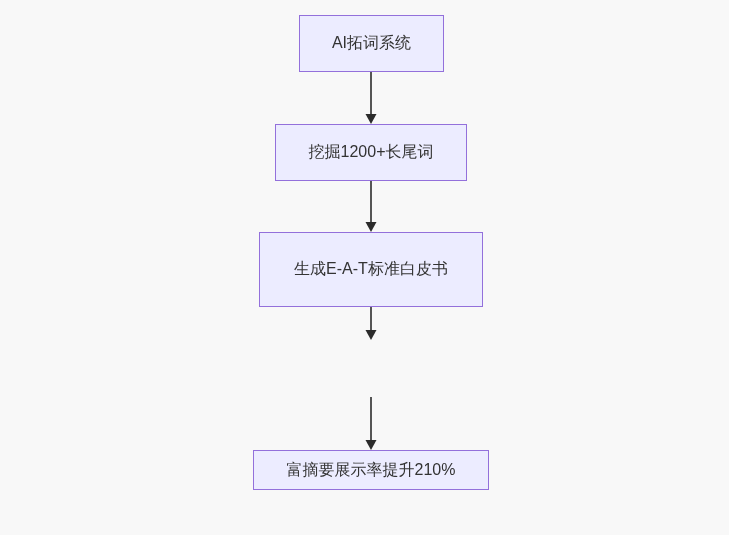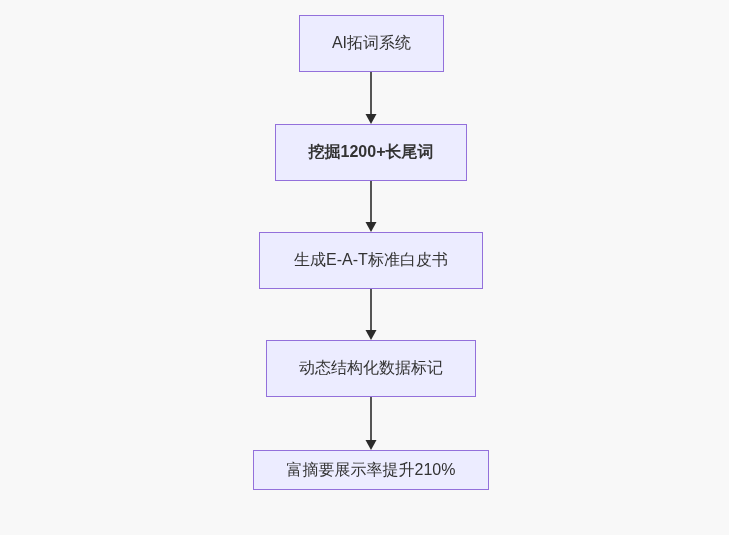--- a/index.html
+++ b/index.html
@@ -22,22 +22,22 @@
     border: 1px solid var(--node-border, #9370DB);
     color: var(--text, #333333);
     font-size: 16px;
     display: flex;
     align-items: center;
     justify-content: center;
     text-align: center;
     white-space: nowrap;
   }
   .node-a { left: 299px; top: 15px;  width: 145px; height: 57px; }
-  .node-b { left: 275px; top: 124px; width: 192px; height: 57px; font-weight: bold; }
-  .node-c { left: 259px; top: 232px; width: 224px; height: 57px; justify-content: center; }
+  .node-b { left: 275px; top: 124px; width: 192px; height: 57px; }
+  .node-c { left: 259px; top: 232px; width: 224px; height: 75px; justify-content: center; }
   .node-d { left: 266px; top: 340px; width: 210px; height: 57px; }
   .node-e { left: 253px; top: 450px; width: 236px; height: 40px; }
   .edges-layer {
     position: absolute;
     left: 0; top: 0;
     width: 729px;
     height: 535px;
     pointer-events: none;
   }
   .edge-line {
@@ -83,21 +83,18 @@
   </div>
 
   <div class="flow-node node-b">
     <span>挖掘1200+长尾词</span>
   </div>
 
   <div class="flow-node node-c">
     <span>生成E-A-T标准白皮书</span>
   </div>
 
-  <div class="flow-node node-d">
-    <span>动态结构化数据标记</span>
-  </div>
 
   <div class="flow-node node-e">
     <span>富摘要展示率提升210%</span>
   </div>
 
 </div>
 
 </body></html>

